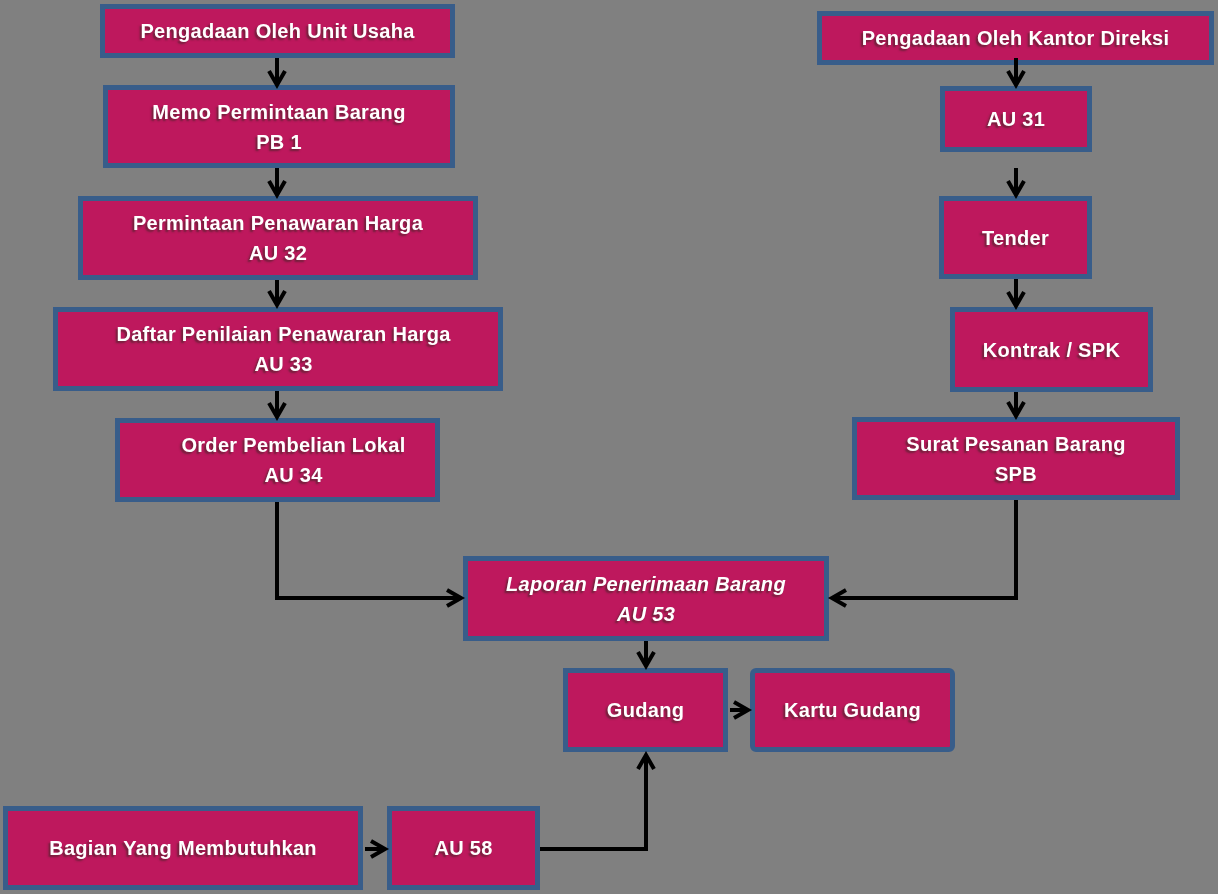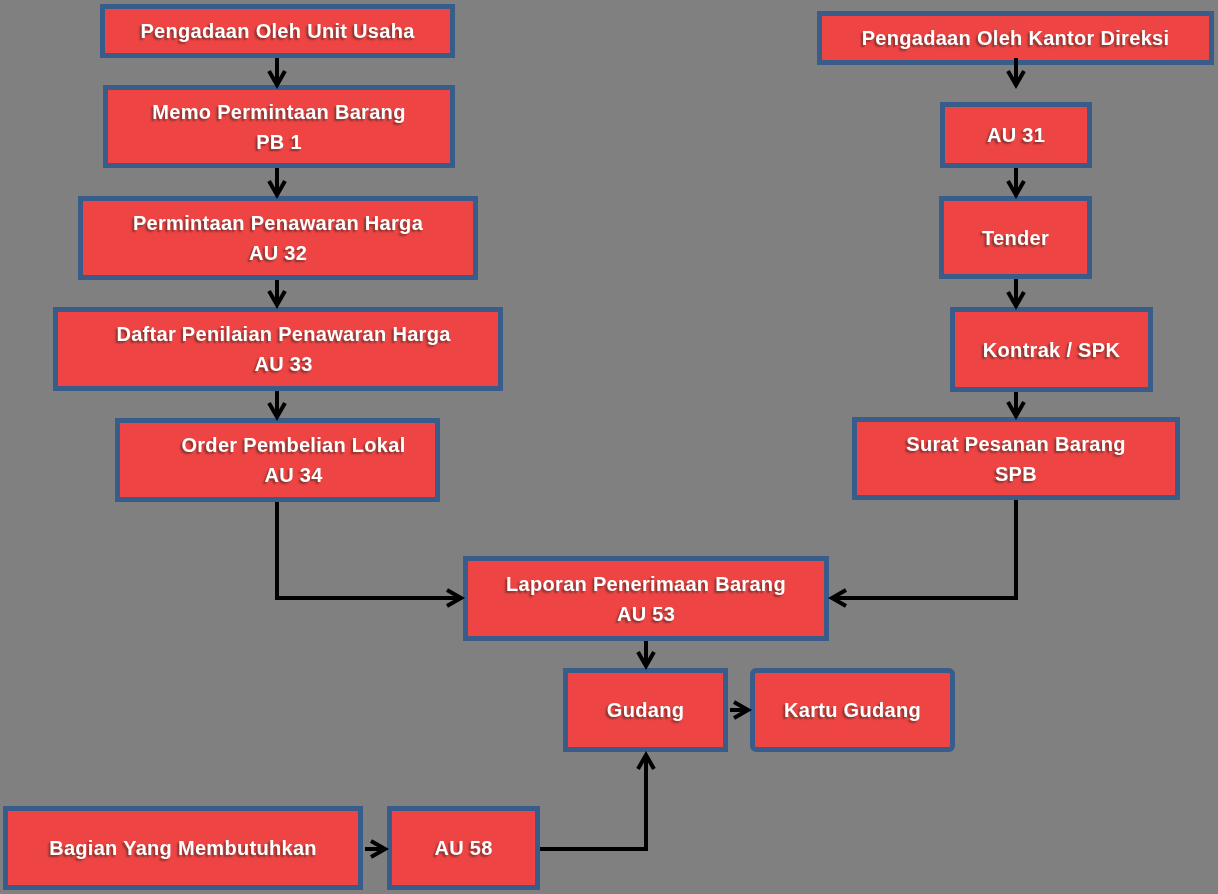--- a/index.html
+++ b/index.html
@@ -11,21 +11,21 @@
   #canvas {
     position: relative;
     width: 1218px;
     height: 894px;
     background: #808080;
     overflow: hidden;
   }
   .node {
     position: absolute;
     box-sizing: border-box;
-    background: #ef4444;
+    background: #be185d;
     border: 5px solid #385D8A;
     color: #FFFFFF;
     font-weight: bold;
     font-size: 20px;
     letter-spacing: 0.3px;
     line-height: 30px;
     display: flex;
     align-items: center;
     justify-content: center;
     text-align: center;
@@ -53,27 +53,27 @@
   <div class="node" style="left:103px;top:85px;width:352px;height:83px;">Memo Permintaan Barang
 PB 1</div>
   <div class="node" style="left:78px;top:196px;width:400px;height:84px;">Permintaan Penawaran Harga
 AU 32</div>
   <div class="node" style="left:53px;top:307px;width:450px;height:84px;padding-left:11px;">Daftar Penilaian Penawaran Harga
 AU 33</div>
   <div class="node" style="left:115px;top:418px;width:325px;height:84px;padding-left:32px;">Order Pembelian Lokal
 AU 34</div>
 
   <div class="node" style="left:817px;top:0;width:397px;height:54px;margin-top:11px;">Pengadaan Oleh Kantor Direksi</div>
-  <div class="node" style="left:940px;top:102px;width:152px;height:66px;">AU 31</div>
+  <div class="node" style="left:940px;top:86px;width:152px;height:66px;">AU 31</div>
   <div class="node" style="left:939px;top:196px;width:153px;height:83px;">Tender</div>
   <div class="node" style="left:914px;top:307px;width:203px;height:85px;margin-left:36px;">Kontrak / SPK</div>
   <div class="node" style="left:852px;top:417px;width:328px;height:83px;">Surat Pesanan Barang
 SPB</div>
 
-  <div class="node" style="left:463px;top:556px;width:366px;height:85px;">Laporan Penerimaan Barang
+  <div class="node" style="left:463px;top:556px;width:366px;height:85px;font-style:italic;">Laporan Penerimaan Barang
 AU 53</div>
   <div class="node" style="left:563px;top:668px;width:165px;height:84px;">Gudang</div>
   <div class="node" style="left:750px;top:668px;width:205px;height:84px;border-radius:6px;">Kartu Gudang</div>
 
   <div class="node" style="left:3px;top:806px;width:360px;height:84px;">Bagian Yang Membutuhkan</div>
   <div class="node" style="left:387px;top:806px;width:153px;height:84px;">AU 58</div>
 
   <svg id="connector-layer" width="1218" height="894" viewBox="0 0 1218 894">
     <defs>
       <marker id="ah" markerUnits="userSpaceOnUse" markerWidth="22" markerHeight="22" refX="17" refY="11" orient="auto">

